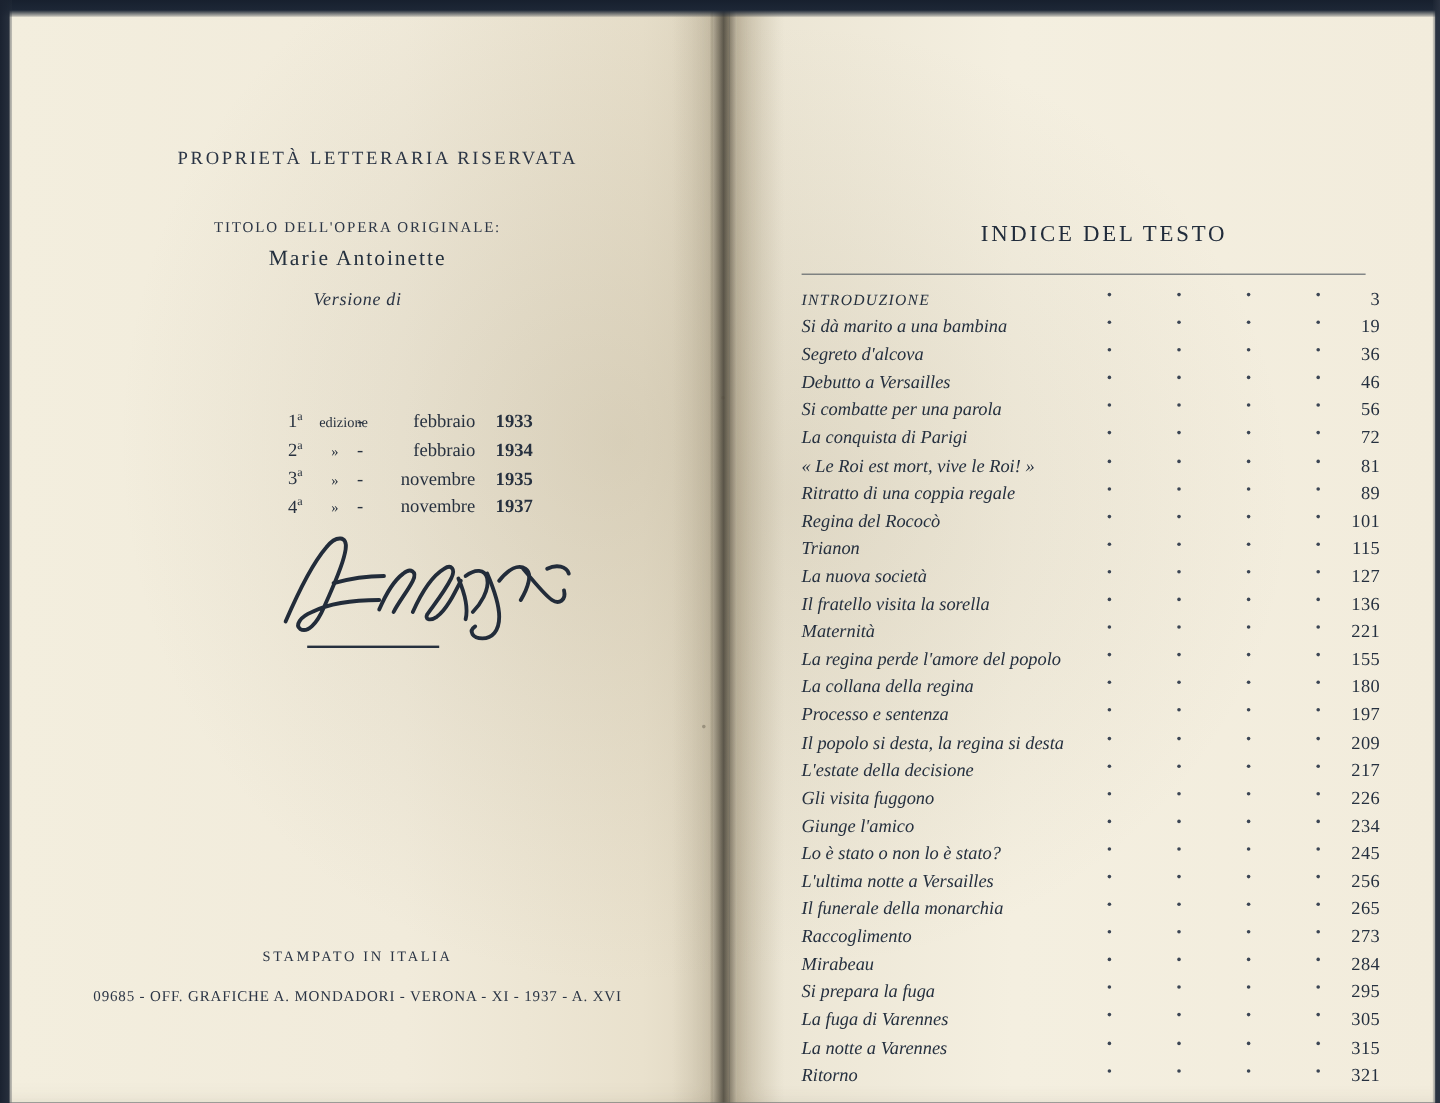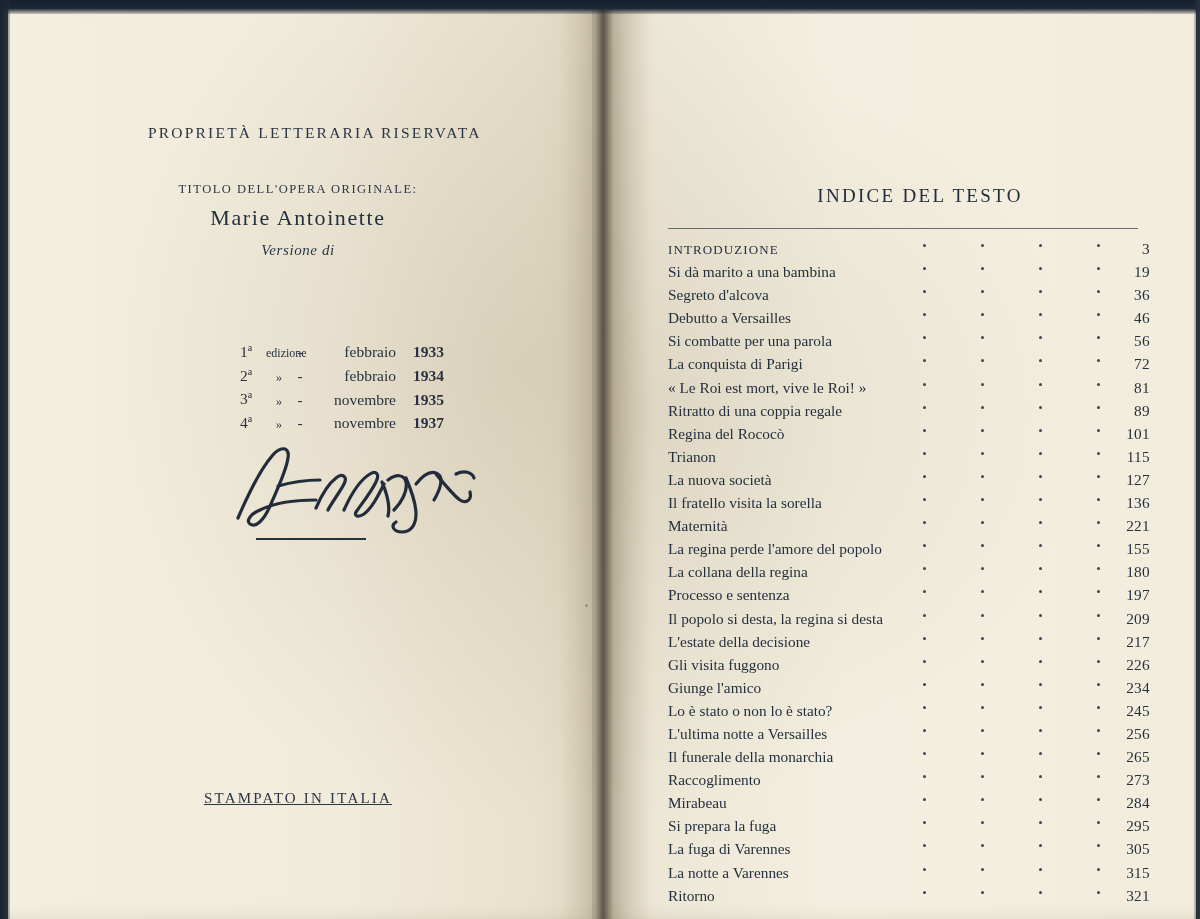--- a/index.html
+++ b/index.html
@@ -103,21 +103,21 @@
   }
   .orig-label {
     top: 182px;
     font-size: 12.5px;
     letter-spacing: 1.5px;
     text-transform: uppercase;
     color: #2c3646;
   }
   .orig-title {
     top: 205px;
-    font-size: 22px;
+    font-size: 18px;
     letter-spacing: 1.6px;
     color: #24303e;
   }
   .version-label {
     top: 242px;
     font-size: 15px;
     font-style: italic;
     letter-spacing: 0.6px;
     color: #2a3444;
   }
@@ -162,25 +162,24 @@
     position: absolute;
     left: 248px;
     top: 538px;
     width: 110px;
     height: 2px;
     background: #26303e;
   }
 
   .imprint {
     top: 790px;
-    font-size: 15px;
+    font-size: 12px;
     letter-spacing: 2.2px;
     text-transform: uppercase;
     color: #2b3545;
-    text-decoration: underline;
   }
   .colophon {
     top: 823px;
     font-size: 12.5px;
     letter-spacing: 0.7px;
     text-transform: uppercase;
     color: #2b3545;
   }
 
   
@@ -227,20 +226,21 @@
     white-space: nowrap;
   }
   .toc-row.intro .toc-label {
     text-transform: uppercase;
     font-size: 13px;
     letter-spacing: 1.1px;
   }
   .toc-label {
     flex: 0 0 auto;
     padding-right: 6px;
+    font-style: italic;
   }
   .toc-dots {
     flex: 1 1 auto;
     position: relative;
     height: 14px;
   }
   .toc-dots span {
     position: absolute;
     top: 4px;
     width: 3px;
@@ -328,20 +328,21 @@
           <path d="M196,54 C204,44 212,40 218,44 C224,48 220,60 214,70"></path>
           <path d="M216,44 C226,56 234,66 240,70 C246,74 252,70 250,62"></path>
           <path d="M236,44 C244,40 252,42 254,48"></path>
         </g>
       </svg>
     </div>
     <div id="sig-underline"></div>
 
     <div class="lp-line imprint">Stampato in Italia</div>
 
+    <div class="lp-line colophon">09685 - Off. Grafiche A. Mondadori - Verona - XI - 1937 - A. XVI</div>
   </div>
 
   <div id="right-content">
     <div id="toc-title">Indice del testo</div>
     <div id="toc-rule"></div>
     <div id="toc-list">
         <div class="toc-row intro">
           <span class="toc-label">Introduzione</span>
           <span class="toc-dots">
             <span style="right: 6px;"></span>

